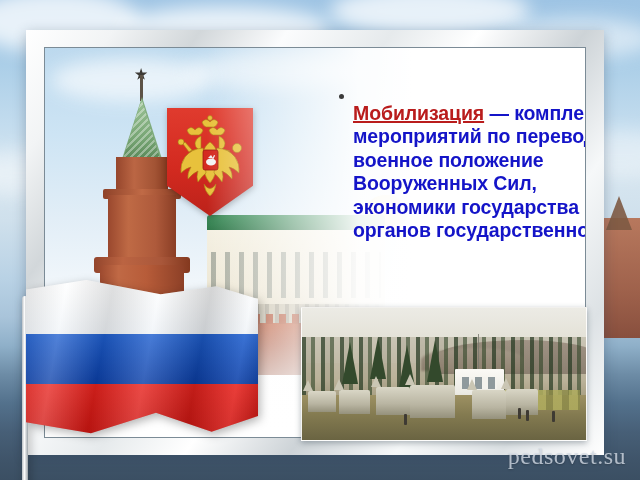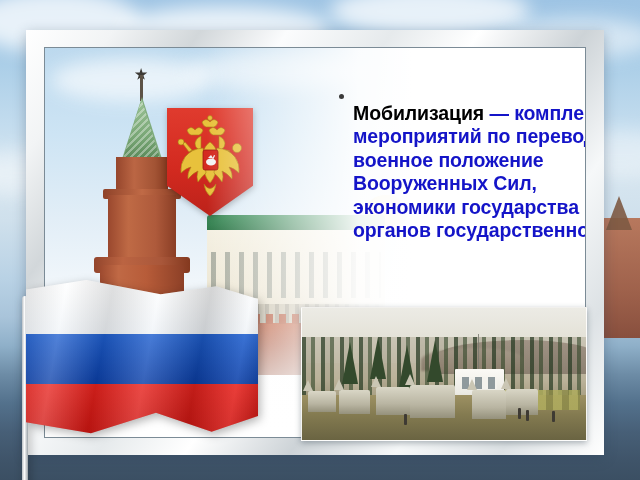--- a/index.html
+++ b/index.html
@@ -308,21 +308,22 @@
   #bullet-text {
     flex: 1 1 auto;
     font-family: "Liberation Sans", sans-serif;
     font-weight: bold;
     font-size: 19.5px;
     line-height: 23.5px;
     color: #1414c8;
     letter-spacing: -0.1px;
   }
   #term {
-    color: #000000;
+    color: #b91c1c;
+    text-decoration: underline;
     text-decoration-thickness: 2px;
     text-underline-offset: 1px;
   }
 
   
   #camp-photo {
     position: absolute;
     left: 301px;
     top: 307px;
     width: 284px;
@@ -574,14 +575,15 @@
     <div class="tent" style="left:38%; top:58%; width:16%; height:25%;"></div>
     <div class="tent" style="left:60%; top:62%; width:12%; height:22%;"></div>
     <div class="tent" style="left:72%; top:61%; width:11%; height:20%;"></div>
 
     <div class="person" style="left:76%; top:76%;"></div>
     <div class="person" style="left:79%; top:77%;"></div>
     <div class="person" style="left:88%; top:78%;"></div>
     <div class="person" style="left:36%; top:80%;"></div>
   </div>
 
+  <div id="watermark">pedsovet.su</div>
 
 </div>
 
 </body></html>

